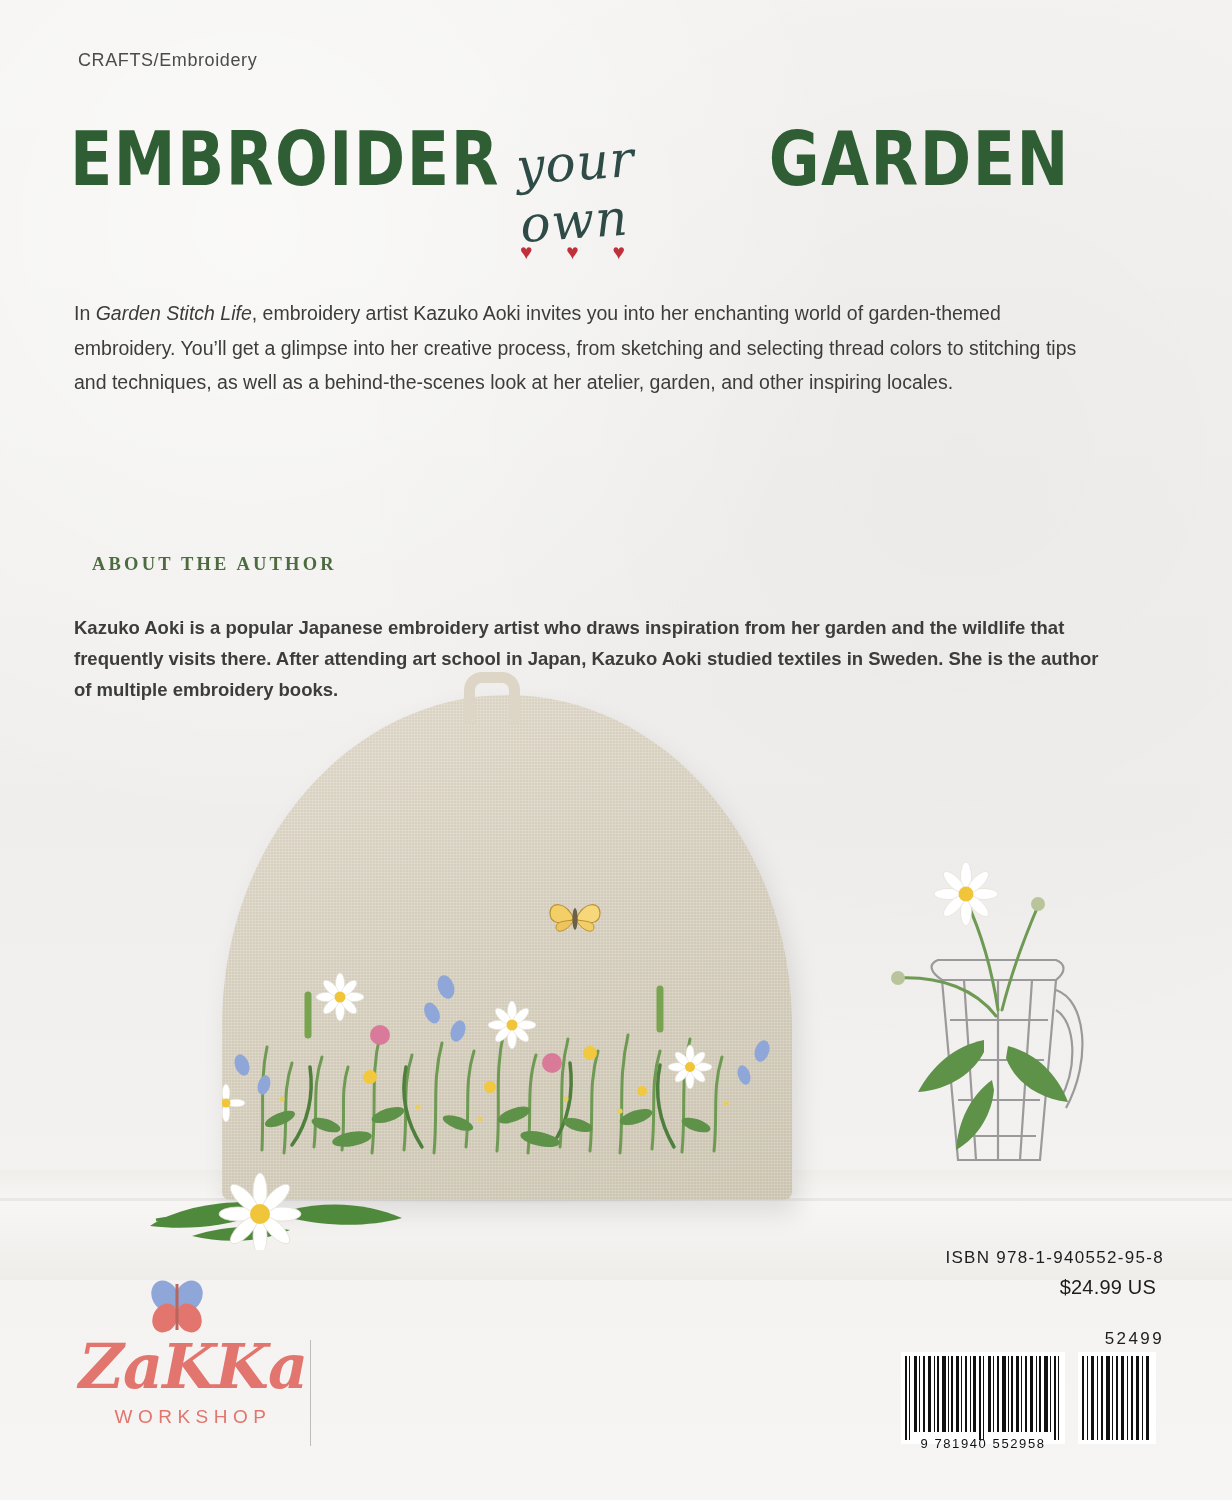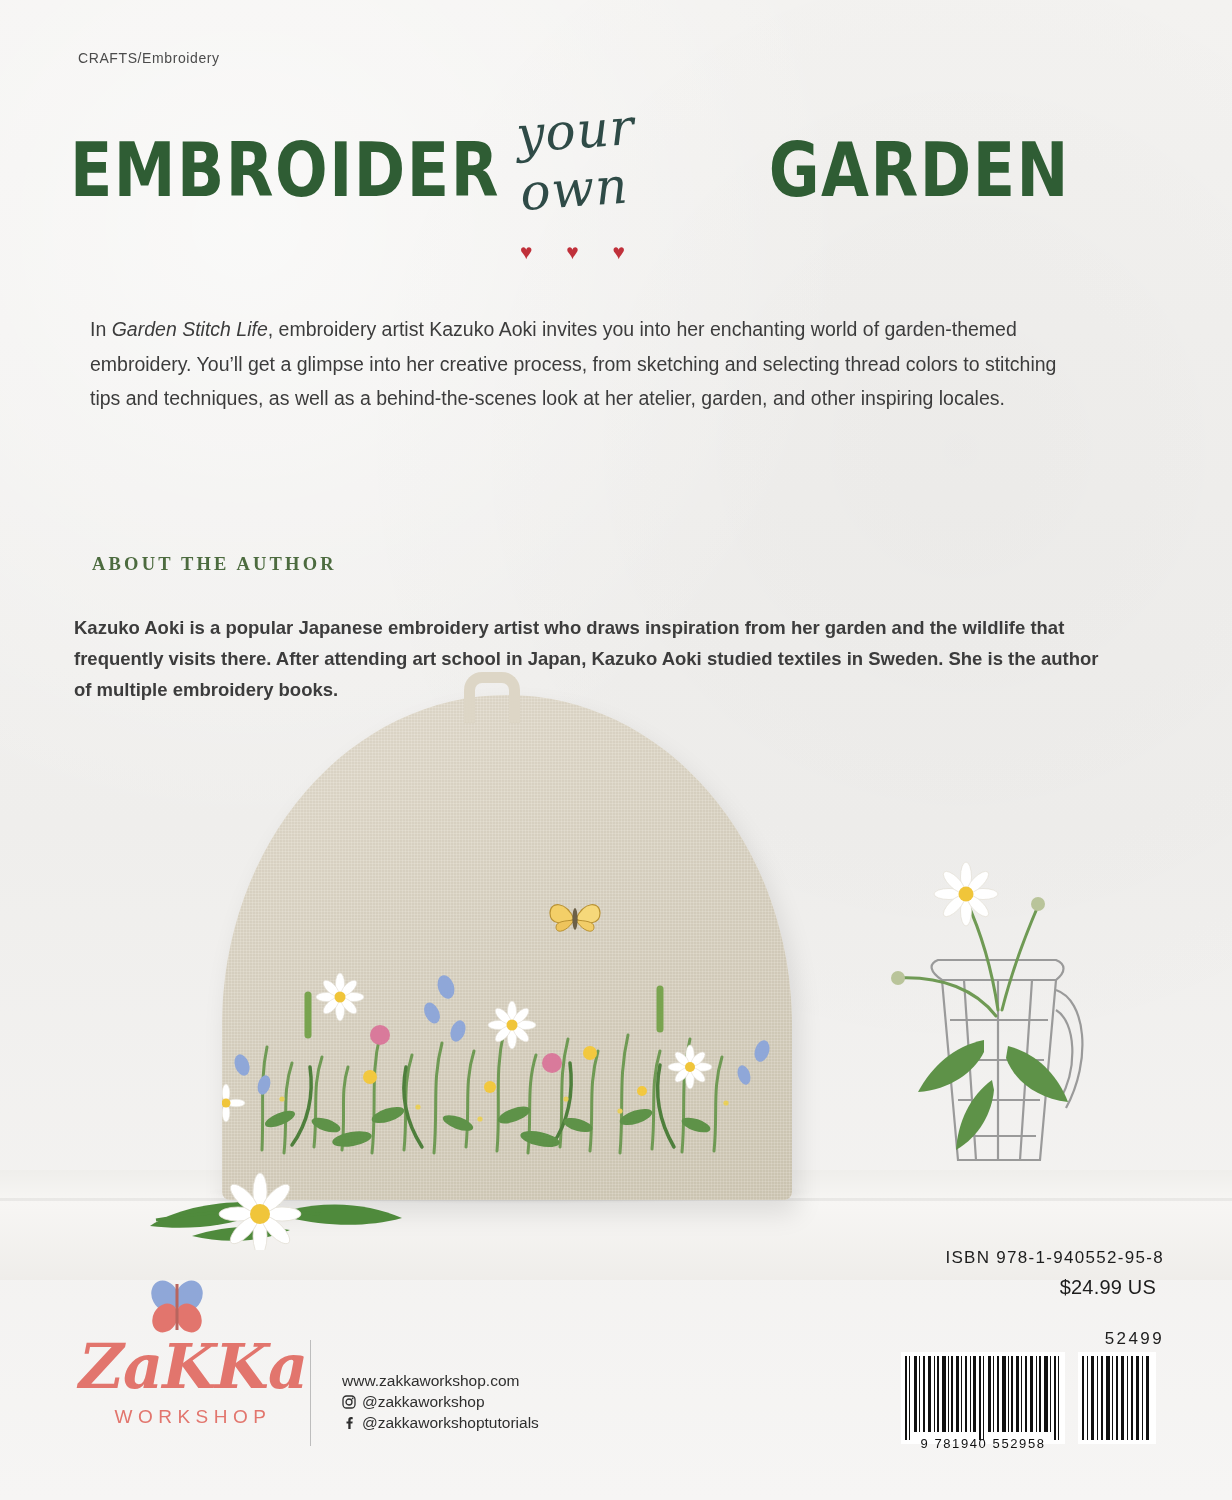--- a/index.html
+++ b/index.html
@@ -28,34 +28,34 @@
     background-image:
       radial-gradient(circle at 20% 15%, rgba(255,255,255,0.55) 0%, rgba(255,255,255,0) 38%),
       radial-gradient(circle at 78% 30%, rgba(0,0,0,0.022) 0%, rgba(0,0,0,0) 45%);
     pointer-events: none;
   }
 
   .category {
     position: absolute;
     left: 78px;
     top: 50px;
-    font-size: 14px;
+    font-size: 18px;
     letter-spacing: 0.6px;
     color: #4b4b4b;
   }
 
   
   .title-block {
     position: absolute;
     left: 70px;
-    top: 114px;
+    top: 130px;
     width: 1000px;
     height: 100px;
     display: flex;
-    align-items: flex-end;
+    align-items: flex-start;
   }
   .title-word {
     font-family: "DejaVu Sans", sans-serif;
     font-weight: bold;
     font-size: 62px;
     letter-spacing: 1.5px;
     color: #2f5d34;
     transform: scaleY(1.22);
     transform-origin: bottom left;
   }
@@ -80,21 +80,21 @@
   
   .blurb {
     position: absolute;
     left: 74px;
     top: 296px;
     width: 1028px;
     font-size: 19.5px;
     line-height: 34.5px;
     color: #3c3c3c;
   }
-  .blurb p { margin: 16px; }
+  .blurb p { margin: 0; }
   .blurb p.indent { text-indent: 36px; }
   .blurb em { font-style: italic; }
 
   .about-heading {
     position: absolute;
     left: 92px;
     top: 554px;
     font-family: Liberation Serif, serif;
     font-size: 18.5px;
     letter-spacing: 3.2px;
@@ -601,32 +601,13 @@
       <ellipse cx="19" cy="40" rx="12" ry="15" transform="rotate(28 19 40)" fill="#e2756d"></ellipse>
       <ellipse cx="43" cy="40" rx="12" ry="15" transform="rotate(-28 43 40)" fill="#e2756d"></ellipse>
       <rect x="29.5" y="6" width="3" height="46" fill="#b8655e"></rect>
     </svg>
     <div class="zakka-word">ZaKKa</div>
     <div class="workshop-word">WORKSHOP</div>
   </div>
 
   <div class="divider"></div>
 
-  <div class="contact">
-    <div class="row">
-      <span>www.zakkaworkshop.com</span>
-    </div>
-    <div class="row">
-      <svg class="sm-icon" viewBox="0 0 14 14">
-        <rect x="1" y="1" width="12" height="12" rx="3.5" fill="none" stroke="#2e2e2e" stroke-width="1.3"></rect>
-        <circle cx="7" cy="7" r="3" fill="none" stroke="#2e2e2e" stroke-width="1.3"></circle>
-        <circle cx="10.6" cy="3.4" r="0.9" fill="#2e2e2e"></circle>
-      </svg>
-      <span>@zakkaworkshop</span>
-    </div>
-    <div class="row">
-      <svg class="sm-icon" viewBox="0 0 14 14">
-        <path d="M8.6 13V7.6h1.8l0.3-2.1H8.6V4.2c0-0.6 0.2-1 1-1h1.1V1.3C10.4 1.2 9.7 1.1 9 1.1c-1.6 0-2.7 1-2.7 2.8v1.6H4.5v2.1h1.8V13z" fill="#2e2e2e"></path>
-      </svg>
-      <span>@zakkaworkshoptutorials</span>
-    </div>
-  </div>
 </div>
 
 </body></html>

